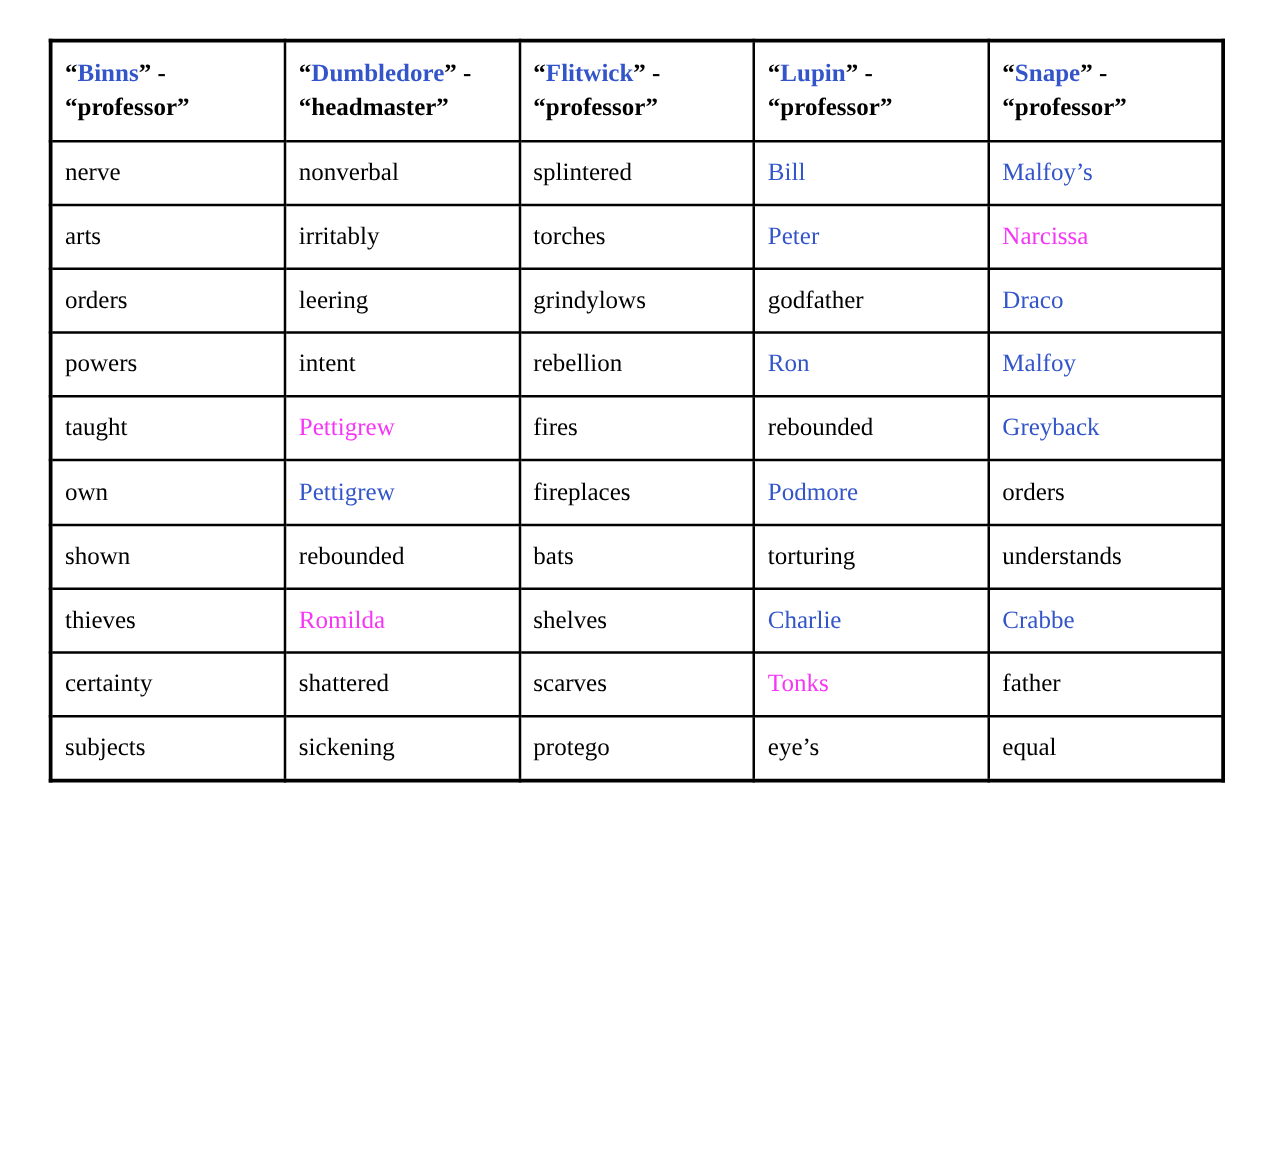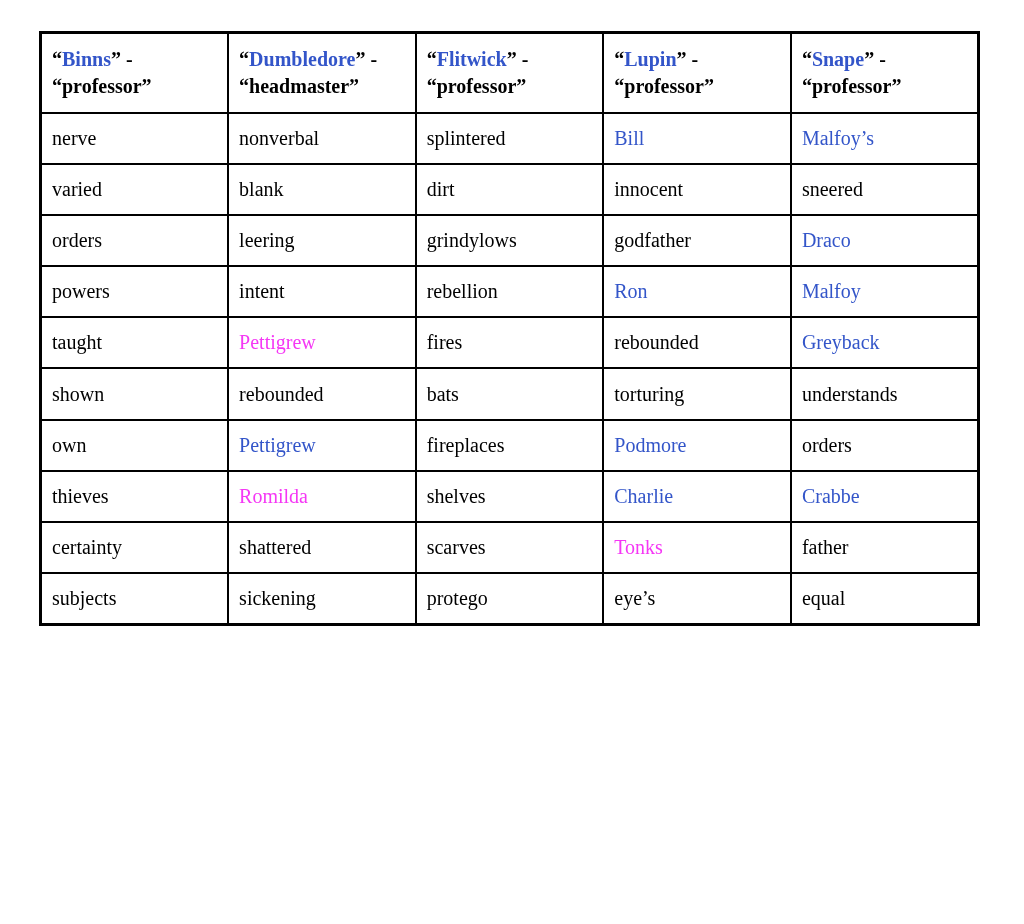--- a/index.html
+++ b/index.html
@@ -68,25 +68,25 @@
     </thead>
     <tbody id="table-body">
         <tr>
           <td class="c-black">nerve</td>
           <td class="c-black">nonverbal</td>
           <td class="c-black">splintered</td>
           <td class="c-blue">Bill</td>
           <td class="c-blue">Malfoy’s</td>
         </tr>
         <tr>
-          <td class="c-black">varied</td>
-          <td class="c-black">blank</td>
-          <td class="c-black">dirt</td>
-          <td class="c-black">innocent</td>
-          <td class="c-black">sneered</td>
+          <td class="c-black">arts</td>
+          <td class="c-black">irritably</td>
+          <td class="c-black">torches</td>
+          <td class="c-blue">Peter</td>
+          <td class="c-magenta">Narcissa</td>
         </tr>
         <tr>
           <td class="c-black">orders</td>
           <td class="c-black">leering</td>
           <td class="c-black">grindylows</td>
           <td class="c-black">godfather</td>
           <td class="c-blue">Draco</td>
         </tr>
         <tr>
           <td class="c-black">powers</td>
@@ -96,32 +96,32 @@
           <td class="c-blue">Malfoy</td>
         </tr>
         <tr>
           <td class="c-black">taught</td>
           <td class="c-magenta">Pettigrew</td>
           <td class="c-black">fires</td>
           <td class="c-black">rebounded</td>
           <td class="c-blue">Greyback</td>
         </tr>
         <tr>
+          <td class="c-black">own</td>
+          <td class="c-blue">Pettigrew</td>
+          <td class="c-black">fireplaces</td>
+          <td class="c-blue">Podmore</td>
+          <td class="c-black">orders</td>
+        </tr>
+        <tr>
           <td class="c-black">shown</td>
           <td class="c-black">rebounded</td>
           <td class="c-black">bats</td>
           <td class="c-black">torturing</td>
           <td class="c-black">understands</td>
-        </tr>
-        <tr>
-          <td class="c-black">own</td>
-          <td class="c-blue">Pettigrew</td>
-          <td class="c-black">fireplaces</td>
-          <td class="c-blue">Podmore</td>
-          <td class="c-black">orders</td>
         </tr>
         <tr>
           <td class="c-black">thieves</td>
           <td class="c-magenta">Romilda</td>
           <td class="c-black">shelves</td>
           <td class="c-blue">Charlie</td>
           <td class="c-blue">Crabbe</td>
         </tr>
         <tr>
           <td class="c-black">certainty</td>

